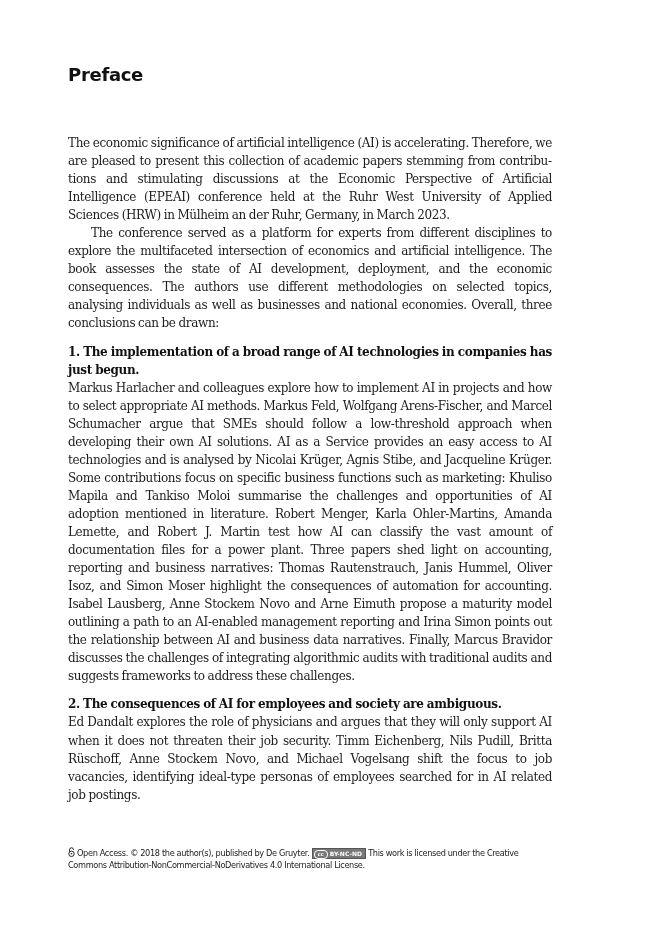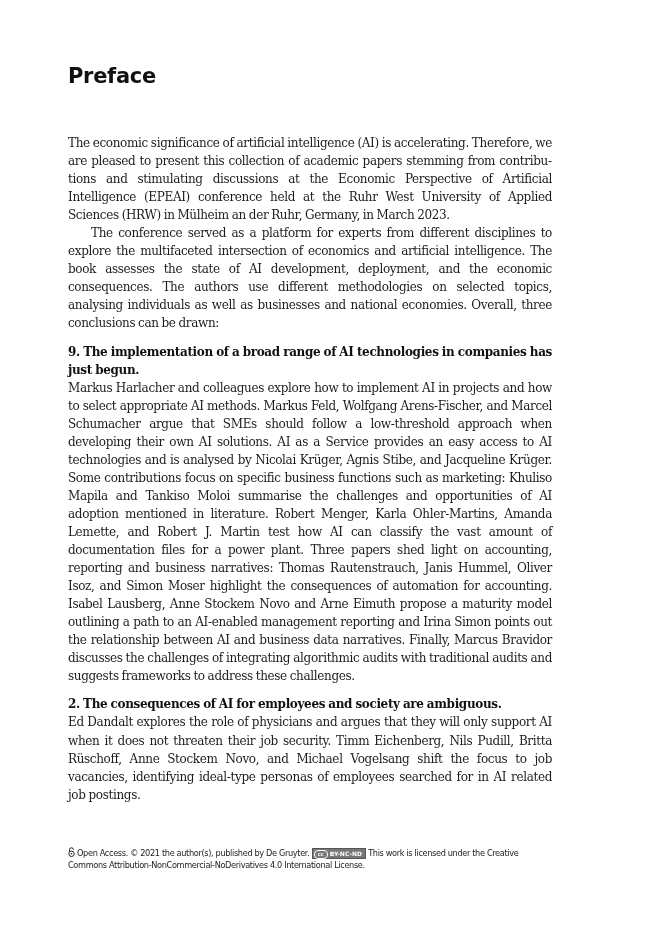--- a/index.html
+++ b/index.html
@@ -1,21 +1,21 @@
 <!DOCTYPE html>
 <html><head>
   <meta charset="utf-8">
   <style>
     html, body { margin: 0; padding: 0; background: #ffffff; }
     body { width: 667px; height: 928px; position: relative; overflow: hidden; }
     .page { position: absolute; left: 68px; top: 0; width: 484px; color: #1a1a1a; }
     .title {
       position: absolute; left: 0; top: 64px;
       font-family: "DejaVu Sans", sans-serif; font-weight: bold;
-      font-size: 21px; letter-spacing: -0.3px; color: #111; margin: 0;
+      font-size: 18px; letter-spacing: -0.3px; color: #111; margin: 0;
     }
     .body-text {
       position: absolute; left: 0; top: 134px; width: 484px;
       font-family: "DejaVu Serif", serif; font-size: 12px; line-height: 18.05px;
       letter-spacing: -0.35px; word-spacing: -0.6px;
       text-align: justify; hyphens: manual; color: #1c1c1c;
     }
     .body-text p { margin: 0; }
     .indent { text-indent: 23px; }
     .heading {
@@ -42,33 +42,33 @@
 </head>
 <body>
 
 <div class="page">
   <h1 class="title">Preface</h1>
 
   <div class="body-text">
     <p>The economic significance of artificial intelligence (AI) is accelerating. Therefore, we are pleased to present this collection of academic papers stemming from contribu­tions and stimulating discussions at the Economic Perspective of Artificial Intelligence (EPEAI) conference held at the Ruhr West University of Applied Sciences (HRW) in Mülheim an der Ruhr, Germany, in March 2023.</p>
     <p class="indent">The conference served as a platform for experts from different disciplines to explore the multifaceted intersection of economics and artificial intelligence. The book assesses the state of AI development, deployment, and the economic consequences. The authors use different methodologies on selected topics, analysing individuals as well as busi­nesses and national economies. Overall, three conclusions can be drawn:</p>
 
-    <p class="heading">9. The implementation of a broad range of AI technologies in companies has just begun.</p>
+    <p class="heading">1. The implementation of a broad range of AI technologies in companies has just begun.</p>
     <p>Markus Harlacher and colleagues explore how to implement AI in projects and how to select appropriate AI methods. Markus Feld, Wolfgang Arens-Fischer, and Marcel Schumacher argue that SMEs should follow a low-threshold approach when develop­ing their own AI solutions. AI as a Service provides an easy access to AI technologies and is analysed by Nicolai Krüger, Agnis Stibe, and Jacqueline Krüger. Some contribu­tions focus on specific business functions such as marketing: Khuliso Mapila and Tankiso Moloi summarise the challenges and opportunities of AI adoption mentioned in literature. Robert Menger, Karla Ohler-Martins, Amanda Lemette, and Robert J. Martin test how AI can classify the vast amount of documentation files for a power plant. Three papers shed light on accounting, reporting and business narratives: Thomas Rautenstrauch, Janis Hummel, Oliver Isoz, and Simon Moser highlight the consequences of automation for accounting. Isabel Lausberg, Anne Stockem Novo and Arne Eimuth propose a maturity model outlining a path to an AI-enabled manage­ment reporting and Irina Simon points out the relationship between AI and business data narratives. Finally, Marcus Bravidor discusses the challenges of integrating algo­rithmic audits with traditional audits and suggests frameworks to address these challenges.</p>
 
     <p class="heading">2. The consequences of AI for employees and society are ambiguous.</p>
     <p>Ed Dandalt explores the role of physicians and argues that they will only support AI when it does not threaten their job security. Timm Eichenberg, Nils Pudill, Britta Rüschoff, Anne Stockem Novo, and Michael Vogelsang shift the focus to job vacancies, identifying ideal-type personas of employees searched for in AI related job postings.</p>
   </div>
 </div>
 
 <div class="footer">
   <p>
     <span class="oa-icon">
       <svg width="7" height="10" viewBox="0 0 7 10">
         <path d="M1.5 4.5 V2.8 A2 2 0 0 1 5.5 2.8" fill="none" stroke="#222" stroke-width="1"></path>
         <circle cx="3.5" cy="6.8" r="2.7" fill="none" stroke="#222" stroke-width="1"></circle>
         <circle cx="3.5" cy="6.8" r="0.8" fill="#222"></circle>
       </svg>
-    </span><span>Open Access. © 2021 the author(s), published by De Gruyter.</span>
+    </span><span>Open Access. © 2018 the author(s), published by De Gruyter.</span>
     <span class="cc-badge"><span class="cc-circle">cc</span><span>BY-NC-ND</span></span>
     <span>This work is licensed under the Creative Commons Attribution-NonCommercial-NoDerivatives 4.0 International License.</span>
   </p>
 </div>
 
 </body></html>

